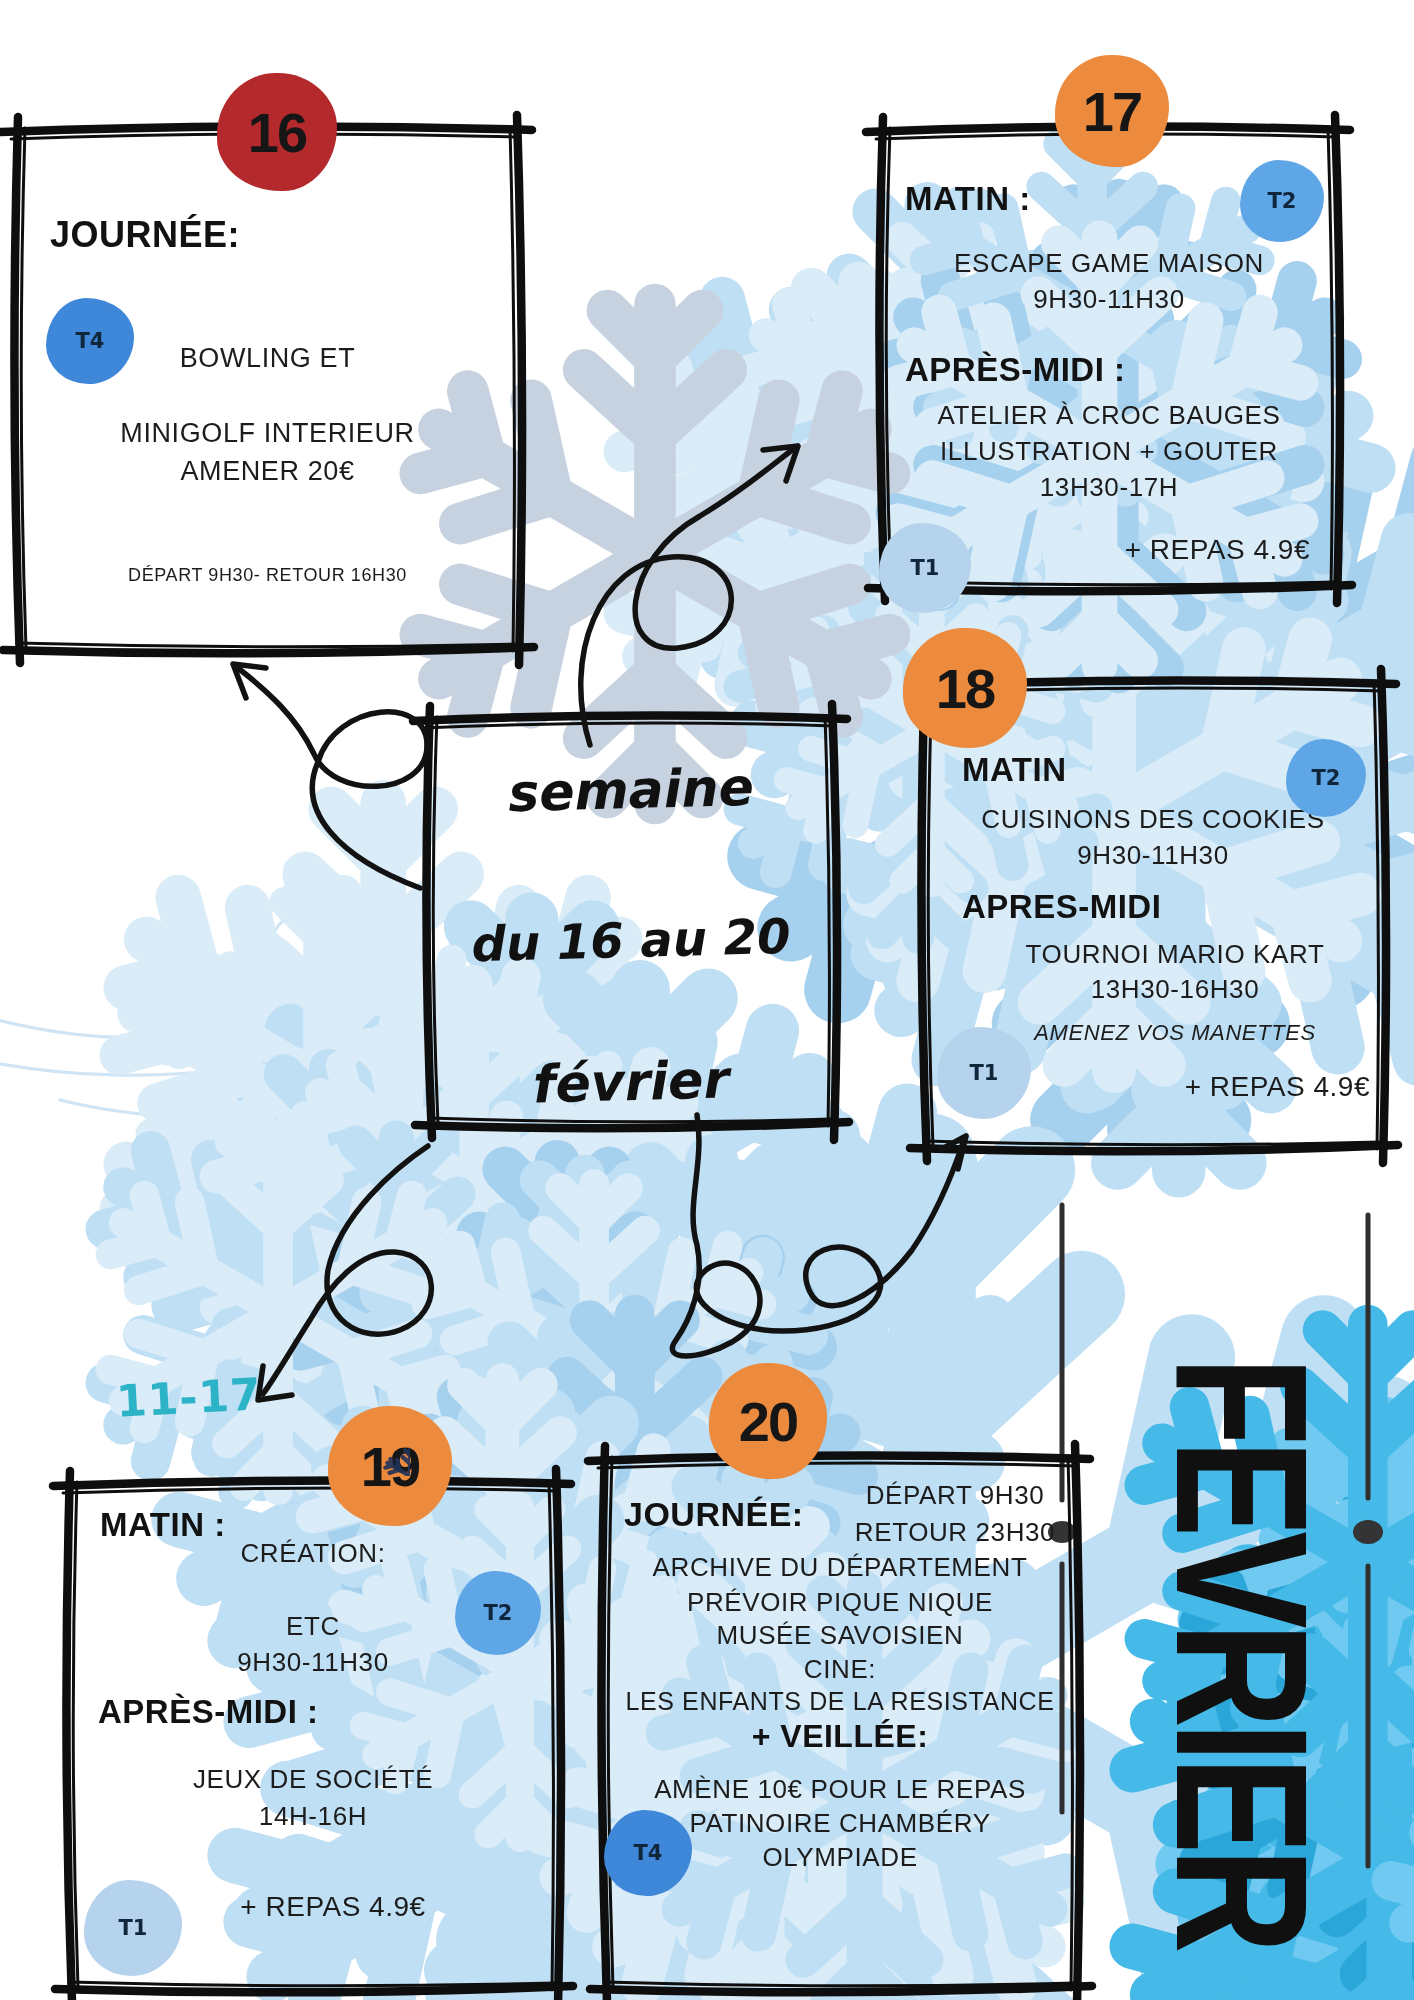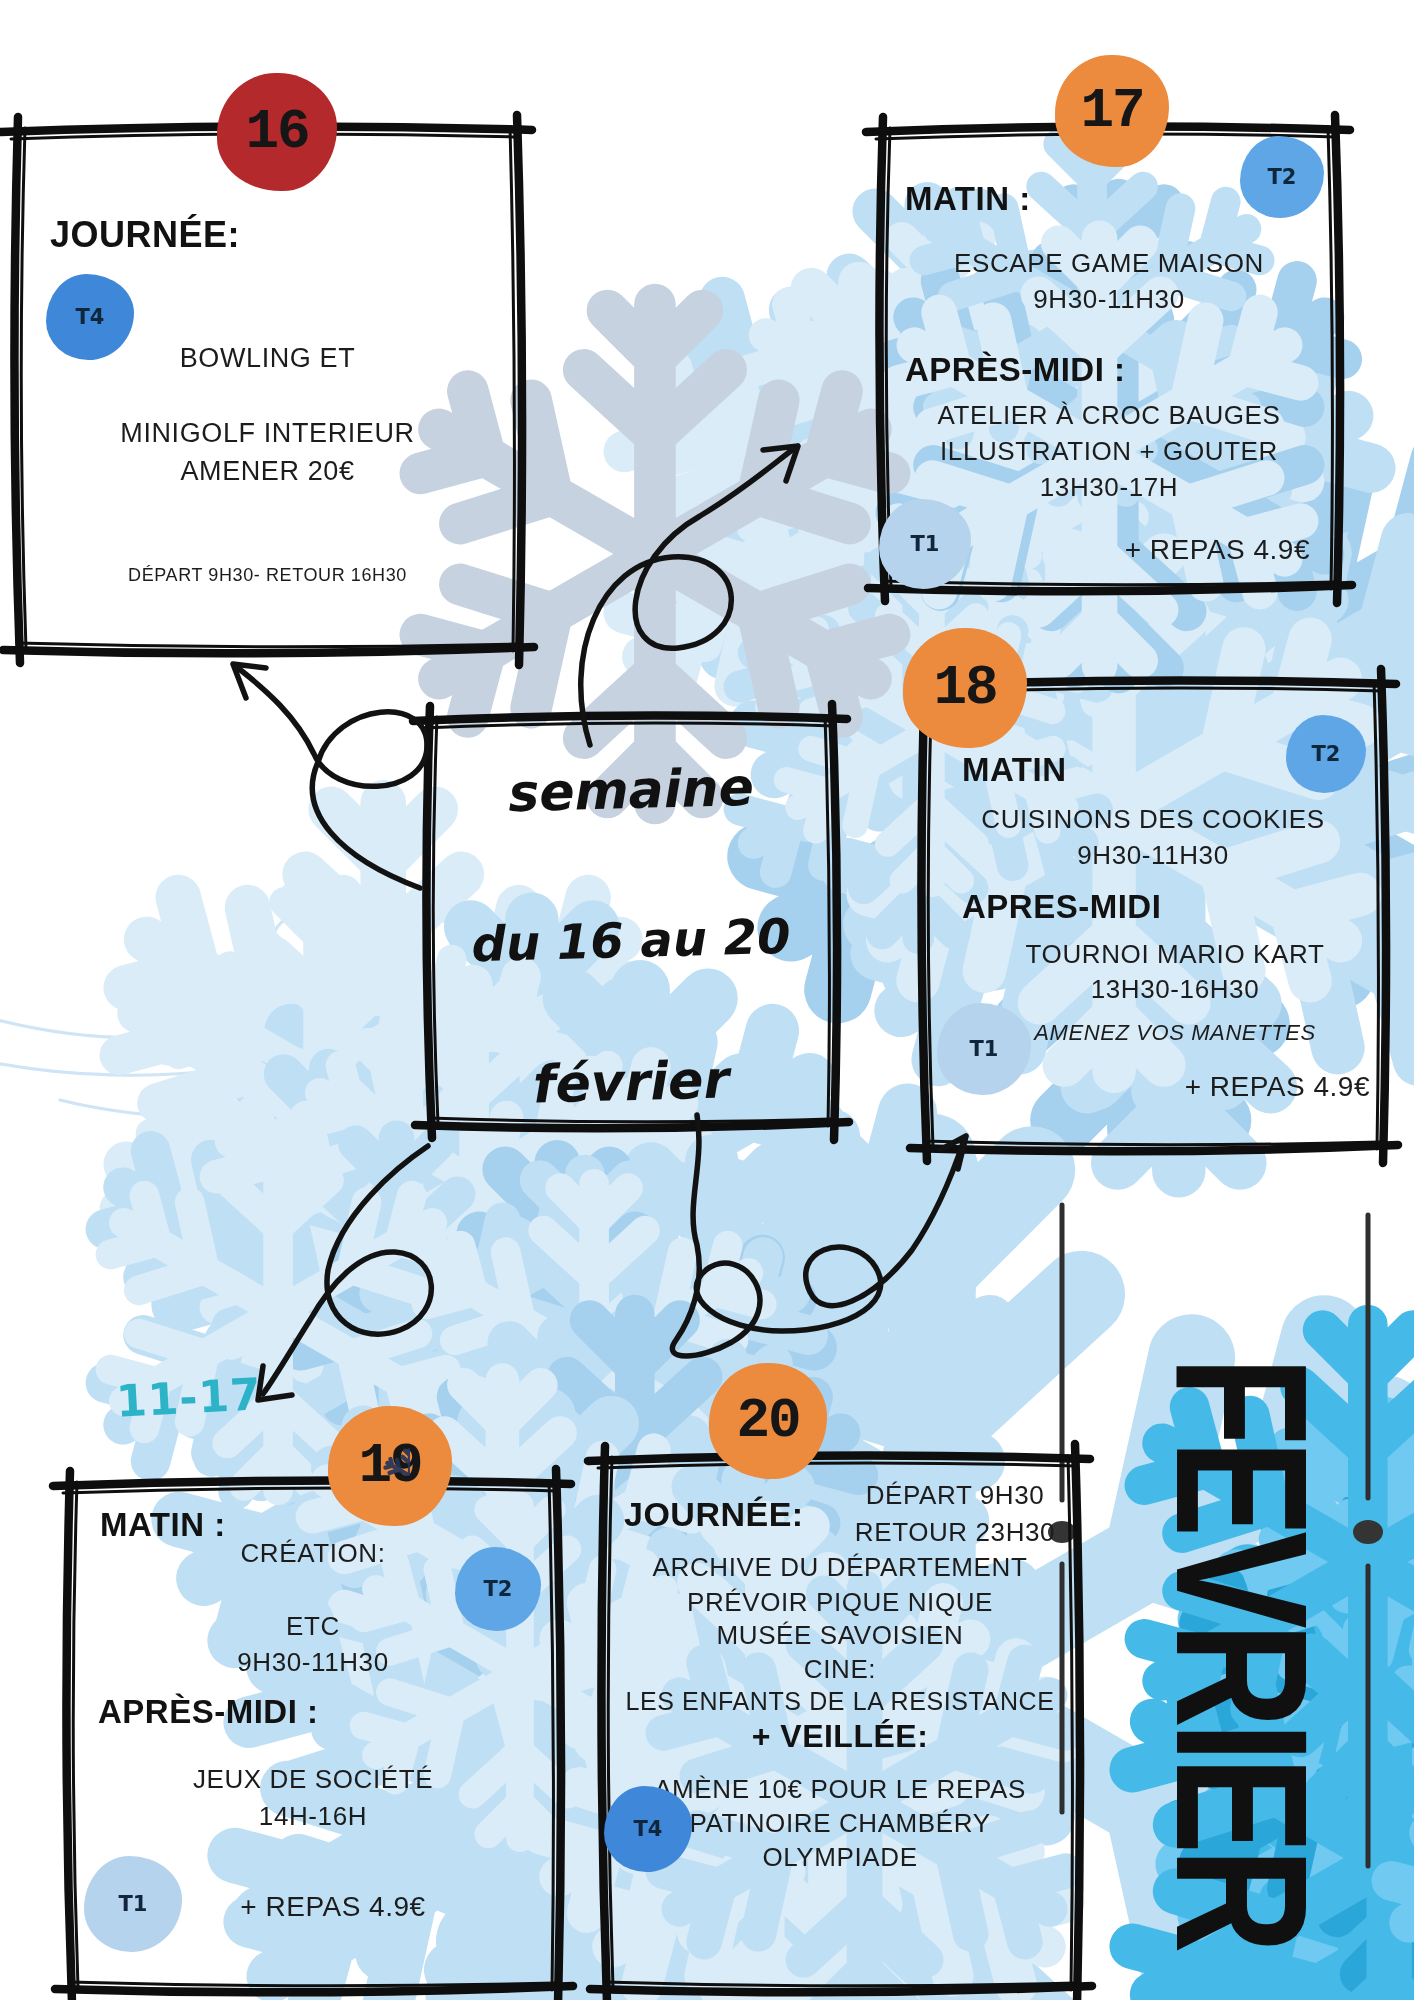--- a/index.html
+++ b/index.html
@@ -7,30 +7,30 @@
     width:1414px;height:2000px;position:relative;overflow:hidden;
     background:#ffffff;
     font-family:"Liberation Sans", sans-serif;
     color:#141414;
   }
   #deco{position:absolute;left:0;top:0;z-index:0;}
   .daybox{position:absolute;z-index:2;}
   .daynum{
     position:absolute;display:flex;align-items:center;justify-content:center;
     border-radius:50% 50% 46% 54% / 53% 47% 55% 45%;
-    font-weight:bold;font-family:Liberation Mono, monospace;
+    font-weight:bold;font-family:Liberation Sans, sans-serif;
     font-size:56px;color:#161616;z-index:3;letter-spacing:-2px;
   }
   .daynum.red{background:#b4292c;}
   .daynum.orange{background:#ec8a3d;}
   .tbadge{
     position:absolute;display:flex;align-items:center;justify-content:center;
     border-radius:46% 54% 52% 48% / 55% 45% 55% 45%;
     font-weight:bold;font-family:"DejaVu Sans", sans-serif;
-    font-size:21px;color:#10263b;z-index:3;
+    font-size:21px;color:#10263b;z-index:3;margin-top:24px;
   }
   .tbadge.blue{background:#5fa6e6;}
   .tbadge.blue2{background:#3f87d8;}
   .tbadge.light{background:#b5d3ec;}
   .hlabel{
     position:absolute;font-weight:800;font-size:33px;letter-spacing:.5px;
     color:#121212;white-space:nowrap;
   }
   .line{
     position:absolute;font-size:26px;letter-spacing:.6px;color:#1c1c1c;

